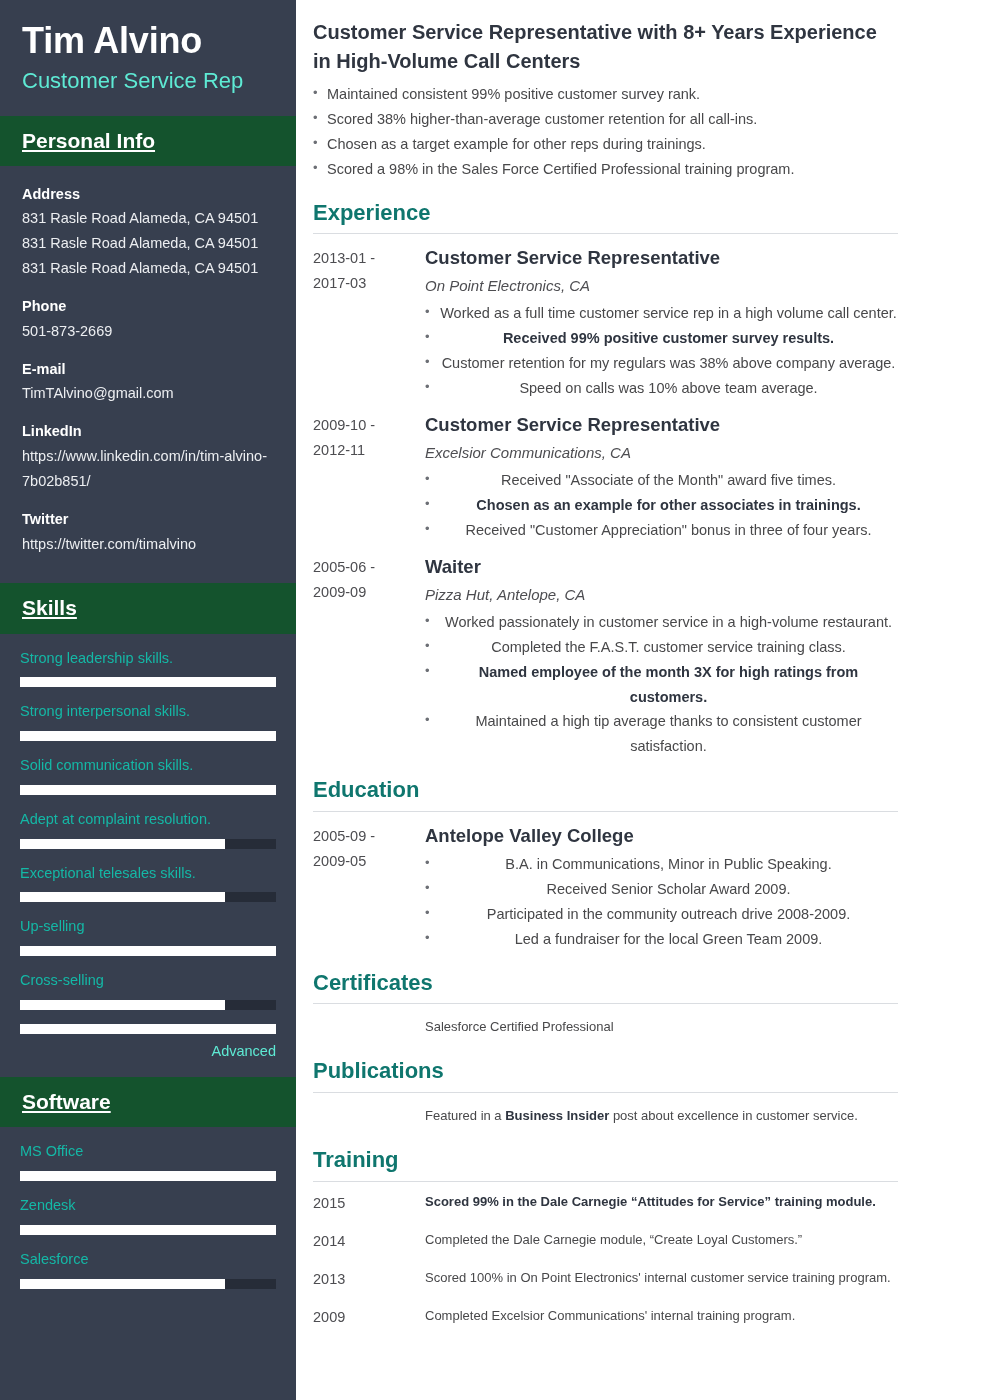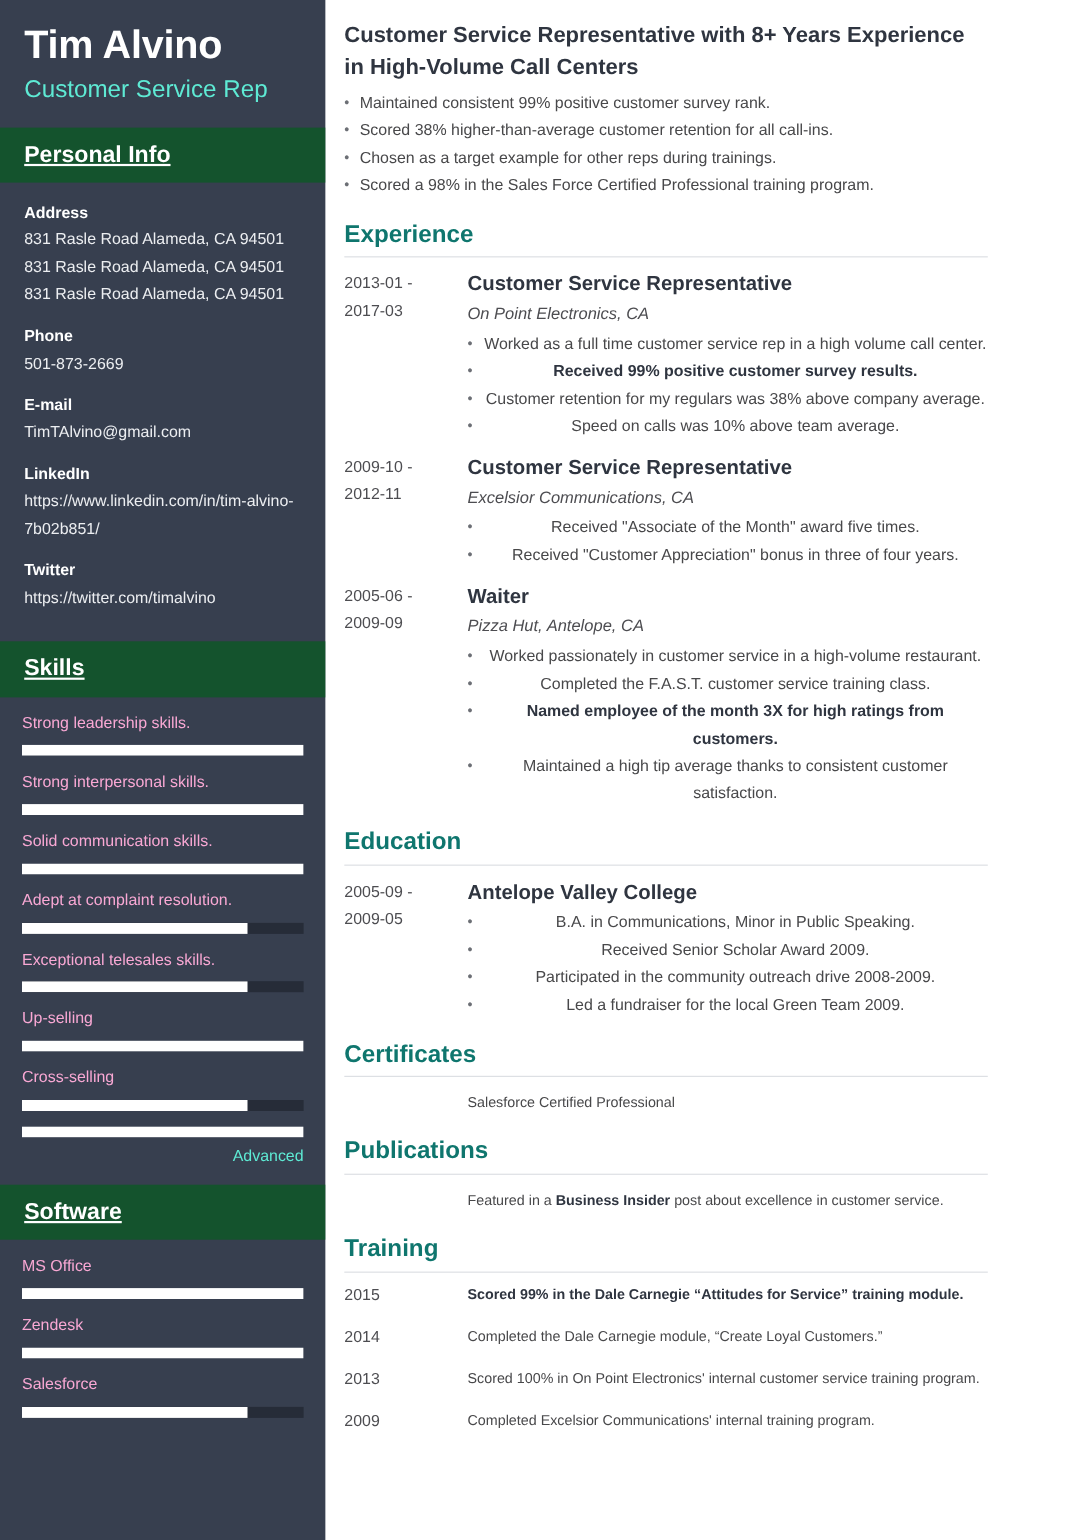--- a/index.html
+++ b/index.html
@@ -70,21 +70,21 @@
     color: #eceef1;
     line-height: 1.72;
     word-break: break-word;
   }
 
   .skill-body { padding: 14px 20px 16px 20px; }
   .skill-row { margin-bottom: 14px; }
   .skill-row:last-child { margin-bottom: 0; }
   .skill-name {
     font-size: 14.5px;
-    color: #f9a8d4;
+    color: #14b8a6;
     line-height: 1.5;
     min-height: 10px;
     margin-bottom: 8px;
   }
   .skill-name.empty { margin-bottom: 0; min-height: 0; }
   .bar-track {
     height: 10px;
     width: 100%;
     background: #262c38;
     position: relative;
@@ -354,20 +354,21 @@
               </ul>
       </div>
     </div>
           <div class="entry">
       <div class="entry-dates">2009-10 -<br>2012-11</div>
       <div class="entry-main">
         <div class="entry-role">Customer Service Representative</div>
         <div class="entry-org">Excelsior Communications, CA</div>
         <ul class="bullets">
                 <li>Received "Associate of the Month" award five times.</li>
+                <li><b>Chosen as an example for other associates in trainings.</b></li>
                 <li>Received "Customer Appreciation" bonus in three of four years.</li>
               </ul>
       </div>
     </div>
           <div class="entry">
       <div class="entry-dates">2005-06 -<br>2009-09</div>
       <div class="entry-main">
         <div class="entry-role">Waiter</div>
         <div class="entry-org">Pizza Hut, Antelope, CA</div>
         <ul class="bullets">

